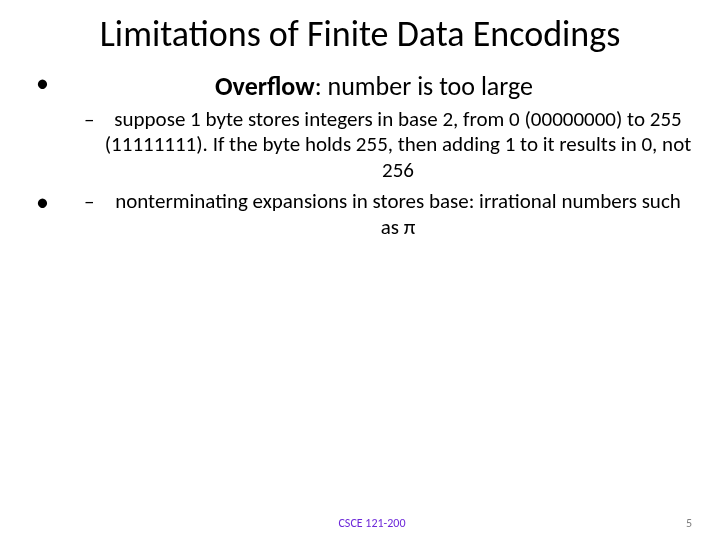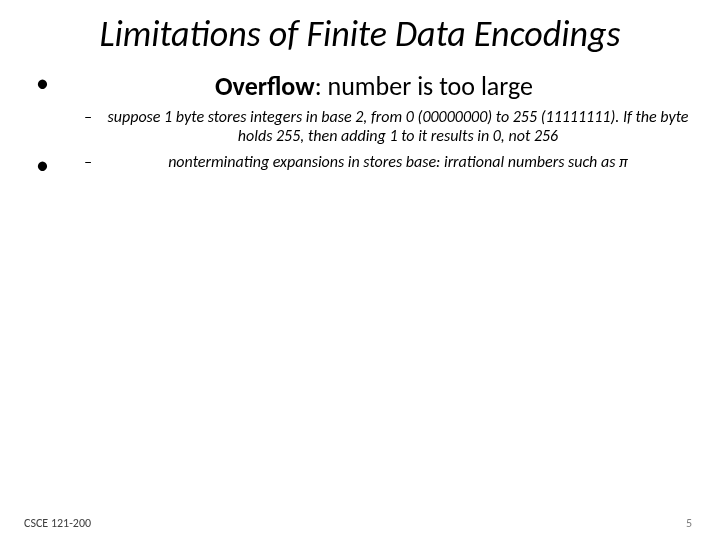--- a/index.html
+++ b/index.html
@@ -1,27 +1,27 @@
 <!DOCTYPE html>
 <html><head>
 <meta charset="utf-8">
 <style>
   * { margin: 0; padding: 0; box-sizing: border-box; }
   html, body { width: 720px; height: 540px; background: #fff; font-family: Calibri, "Segoe UI", Arial, sans-serif; color: #000; }
   .slide { width: 720px; height: 540px; position: relative; padding: 12px 28px 0 28px; }
-  .title { font-size: 36px; font-weight: 400; text-align: center; margin-bottom: 14px; letter-spacing: 0px; font-style: italic; }
+  .title { font-size: 36px; font-weight: 400; text-align: center; margin-bottom: 14px; letter-spacing: 0px; }
   ul.lvl1 { list-style: none; padding-left: 8px; text-align: center; }
   ul.lvl1 > li { position: relative; padding-left: 20px; margin-bottom: 6px; }
   ul.lvl1 > li::before { content: "•"; position: absolute; left: 0; top: 0; font-size: 26px; line-height: 1; }
   .l1-line { font-size: 26px; line-height: 1.25; }
   .l1-line b { font-weight: 700; }
   ul.lvl2 { list-style: none; padding-left: 28px; margin-top: 4px; }
-  ul.lvl2 > li { position: relative; padding-left: 20px; font-size: 16px; line-height: 1.22; margin-bottom: 2px; font-style: italic; }
+  ul.lvl2 > li { position: relative; padding-left: 20px; font-size: 21px; line-height: 1.22; margin-bottom: 2px; }
   ul.lvl2 > li::before { content: "–"; position: absolute; left: 0; top: 0; }
-  .footer-center { position: absolute; bottom: 10px; left: 0; right: 0; text-align: left; font-size: 12px; color: #404040; padding-left: 24px; }
+  .footer-center { position: absolute; bottom: 10px; left: 0; right: 0; text-align: center; font-size: 12px; color: #6d28d9; padding-left: 24px; }
   .footer-right { position: absolute; bottom: 10px; right: 28px; font-size: 12px; color: #808080; }
 </style>
 </head>
 <body>
 
 <div class="slide">
   <h1 class="title">Limitations of Finite Data Encodings</h1>
 
   <ul class="lvl1">
     <li>

